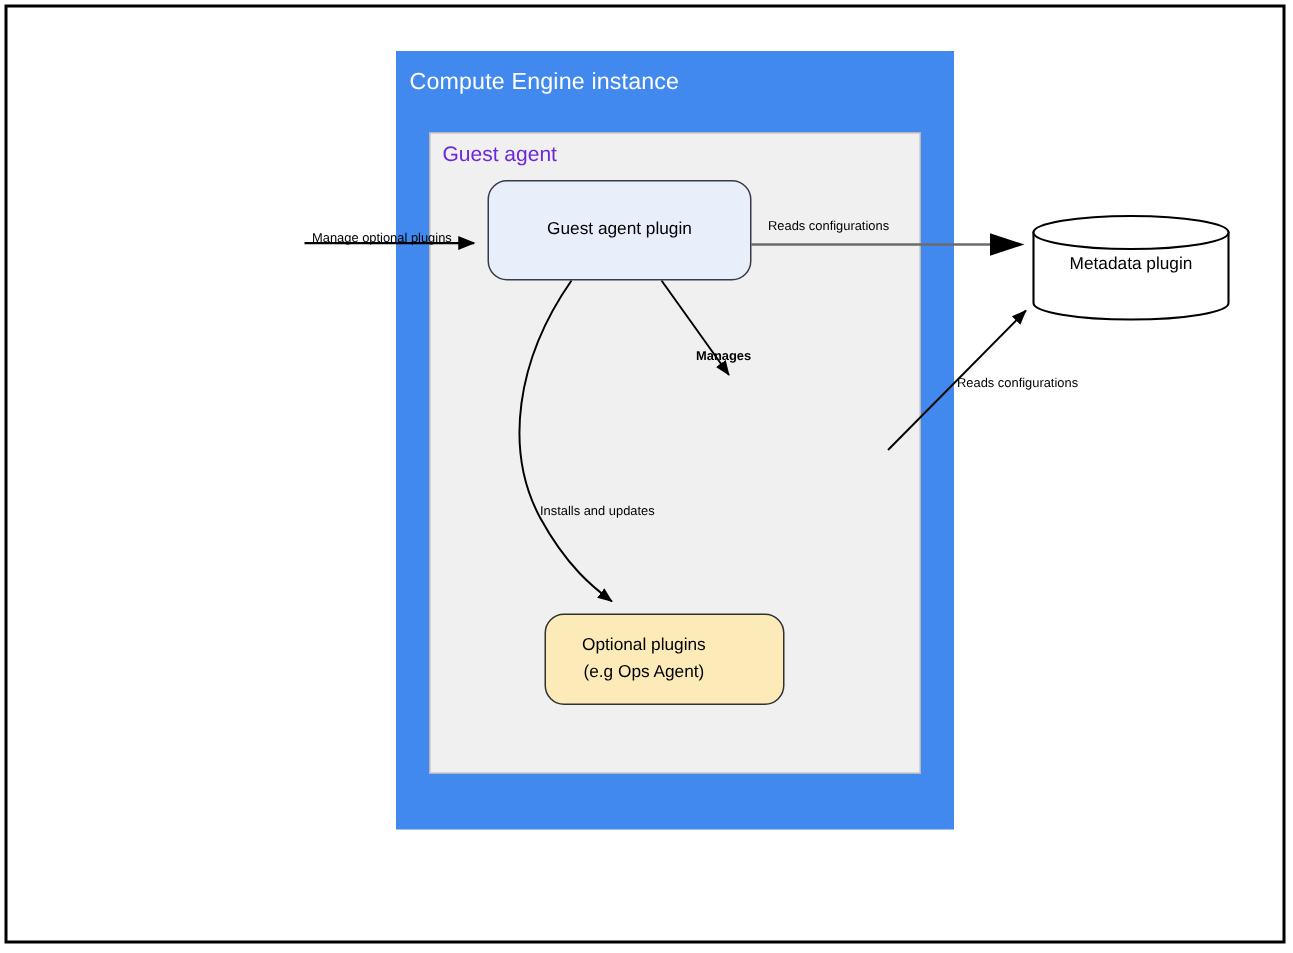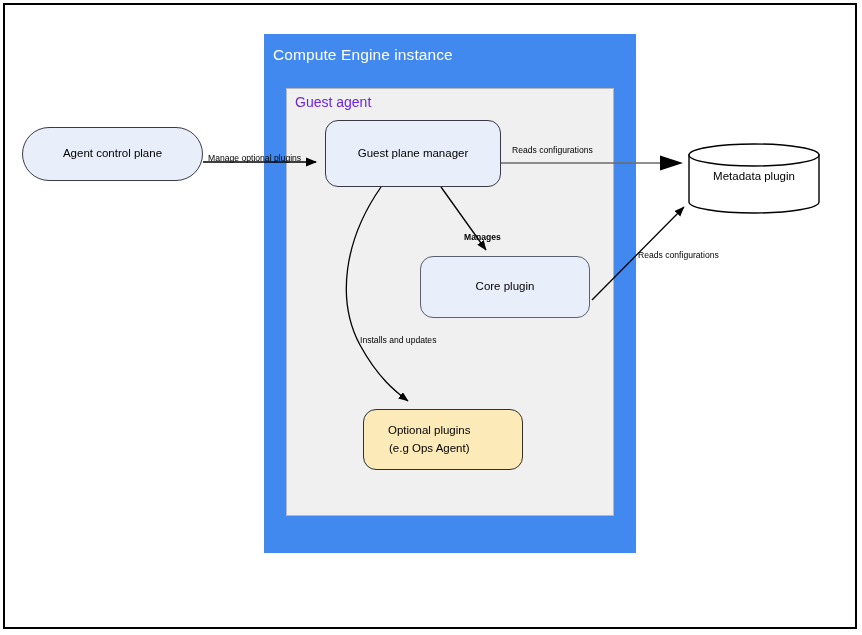--- a/index.html
+++ b/index.html
@@ -195,31 +195,25 @@
 
     <g>
       <line x1="592" y1="300" x2="684" y2="207" stroke="#000000" stroke-width="1.3" marker-end="url(#ah-black)"></line>
     </g>
 
     <g>
       <path d="M381,187 C344,240 336,300 360,345 C378,378 396,392 408,401" fill="none" stroke="#000000" stroke-width="1.3" marker-end="url(#ah-black)"></path>
     </g>
   </svg>
 
-  <div class="node node-acp">
-    <span class="node-label">Agent control plane</span>
+
+  <div class="node node-gam">
+    <span class="node-label">Guest agent plugin</span>
   </div>
 
-  <div class="node node-gam">
-    <span class="node-label">Guest plane manager</span>
-  </div>
-
-  <div class="node node-core">
-    <span class="node-label">Core plugin</span>
-  </div>
 
   <div class="node node-optional">
     <span class="node-label">Optional plugins
 (e.g  Ops Agent)</span>
   </div>
 
   <svg class="cylinder" viewBox="0 0 132 71" xmlns="http://www.w3.org/2000/svg">
     <path d="M1,12 L1,59 A65,11 0 0 0 131,59 L131,12 Z" fill="#ffffff" stroke="#000000" stroke-width="1.4"></path>
     <ellipse cx="66" cy="12" rx="65" ry="11" fill="#ffffff" stroke="#000000" stroke-width="1.4"></ellipse>
   </svg>

